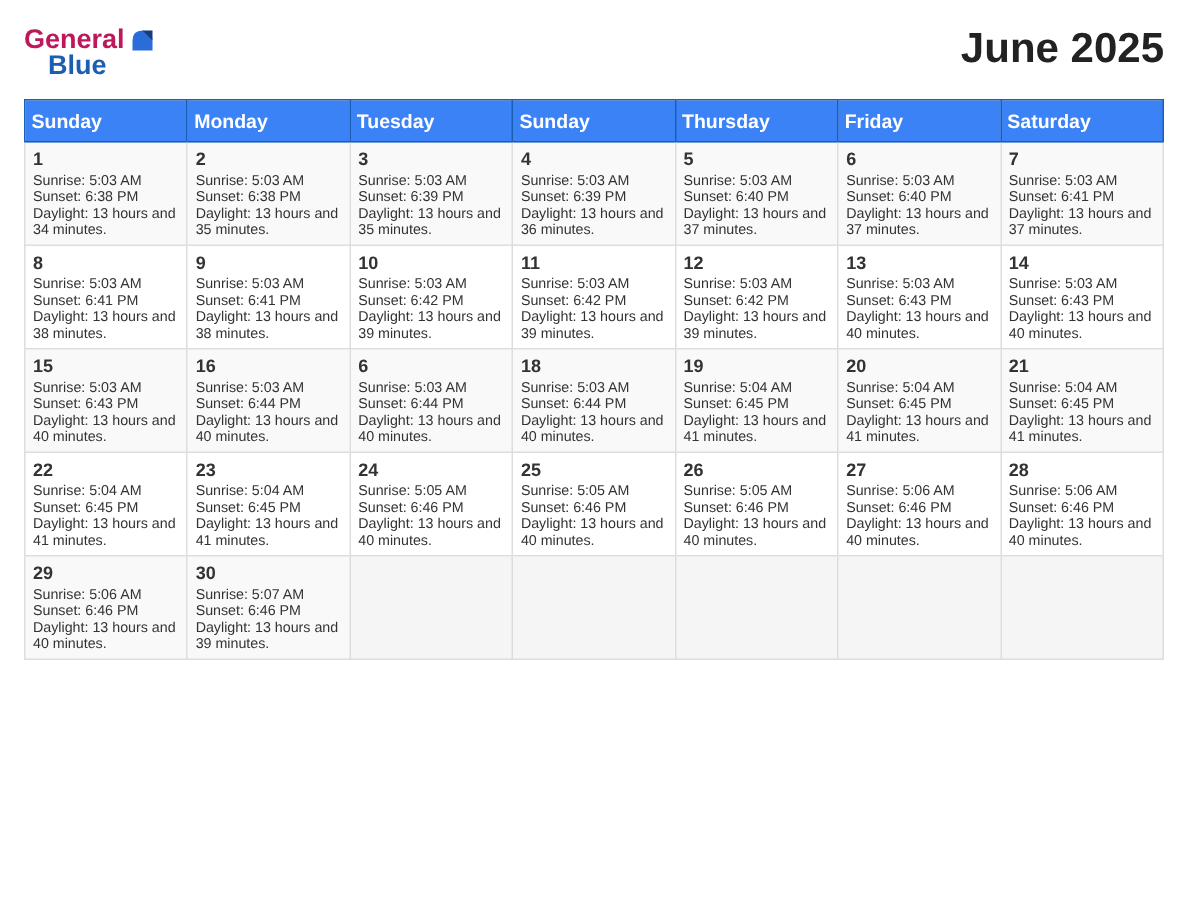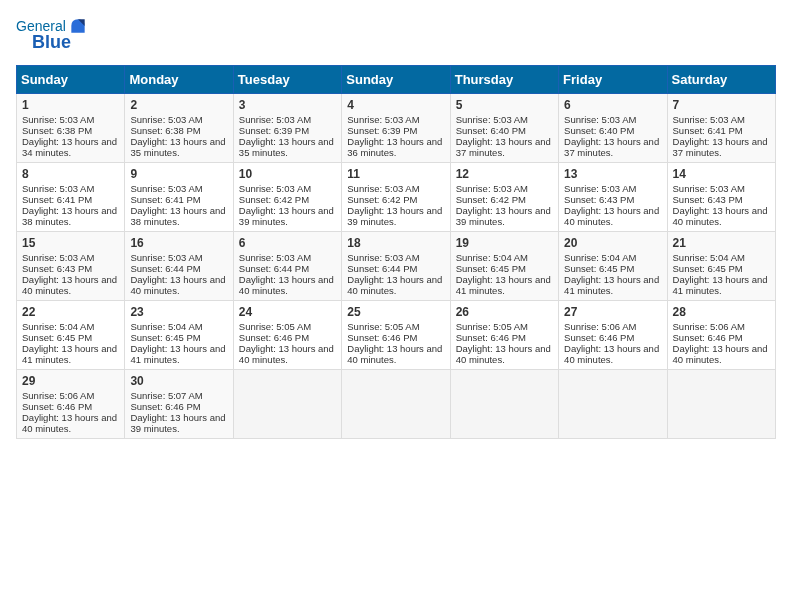--- a/index.html
+++ b/index.html
@@ -19,23 +19,23 @@
     .logo {
       display: flex;
       flex-direction: column;
       align-items: flex-start;
     }
     .logo-text {
       display: flex;
       align-items: center;
     }
     .logo-general {
-      font-size: 14px;
-      font-weight: normal;
-      color: #0369a1;
+      font-size: 18px;
+      font-weight: bold;
+      color: #be185d;
     }
     .logo-blue {
       font-size: 18px;
       font-weight: bold;
       color: #1a5fb4;
       margin-left: 16px;
     }
     .logo-icon {
       width: 20px;
       height: 20px;
@@ -52,21 +52,21 @@
     .location {
       font-size: 14px;
       color: #555;
     }
     .calendar {
       width: 100%;
       border-collapse: collapse;
       border: 1px solid #ccc;
     }
     .calendar th {
-      background: #0369a1;
+      background: #3b82f6;
       color: #fff;
       font-size: 13px;
       font-weight: bold;
       padding: 6px 4px;
       text-align: left;
       border: 1px solid #1a5fb4;
     }
     .calendar td {
       width: 107px;
       vertical-align: top;
@@ -101,20 +101,21 @@
     <div class="logo-text">
       <span class="logo-general">General</span>
       <svg class="logo-icon" viewBox="0 0 24 24" fill="#2a6dd9">
         <path d="M4 12 Q4 4 12 4 Q20 4 20 12 L20 20 L4 20 Z" fill="#2a6dd9"></path>
         <path d="M12 4 L20 4 L20 12 Z" fill="#1a3a7a"></path>
       </svg>
     </div>
     <span class="logo-blue" style="margin-top:-4px;">Blue</span>
   </div>
   <div class="title-block">
+    <div class="month-title">June 2025</div>
   </div>
 </div>
 
 <table class="calendar">
   <thead>
     <tr>
     <th>Sunday</th>
         <th>Monday</th>
         <th>Tuesday</th>
         <th>Sunday</th>

